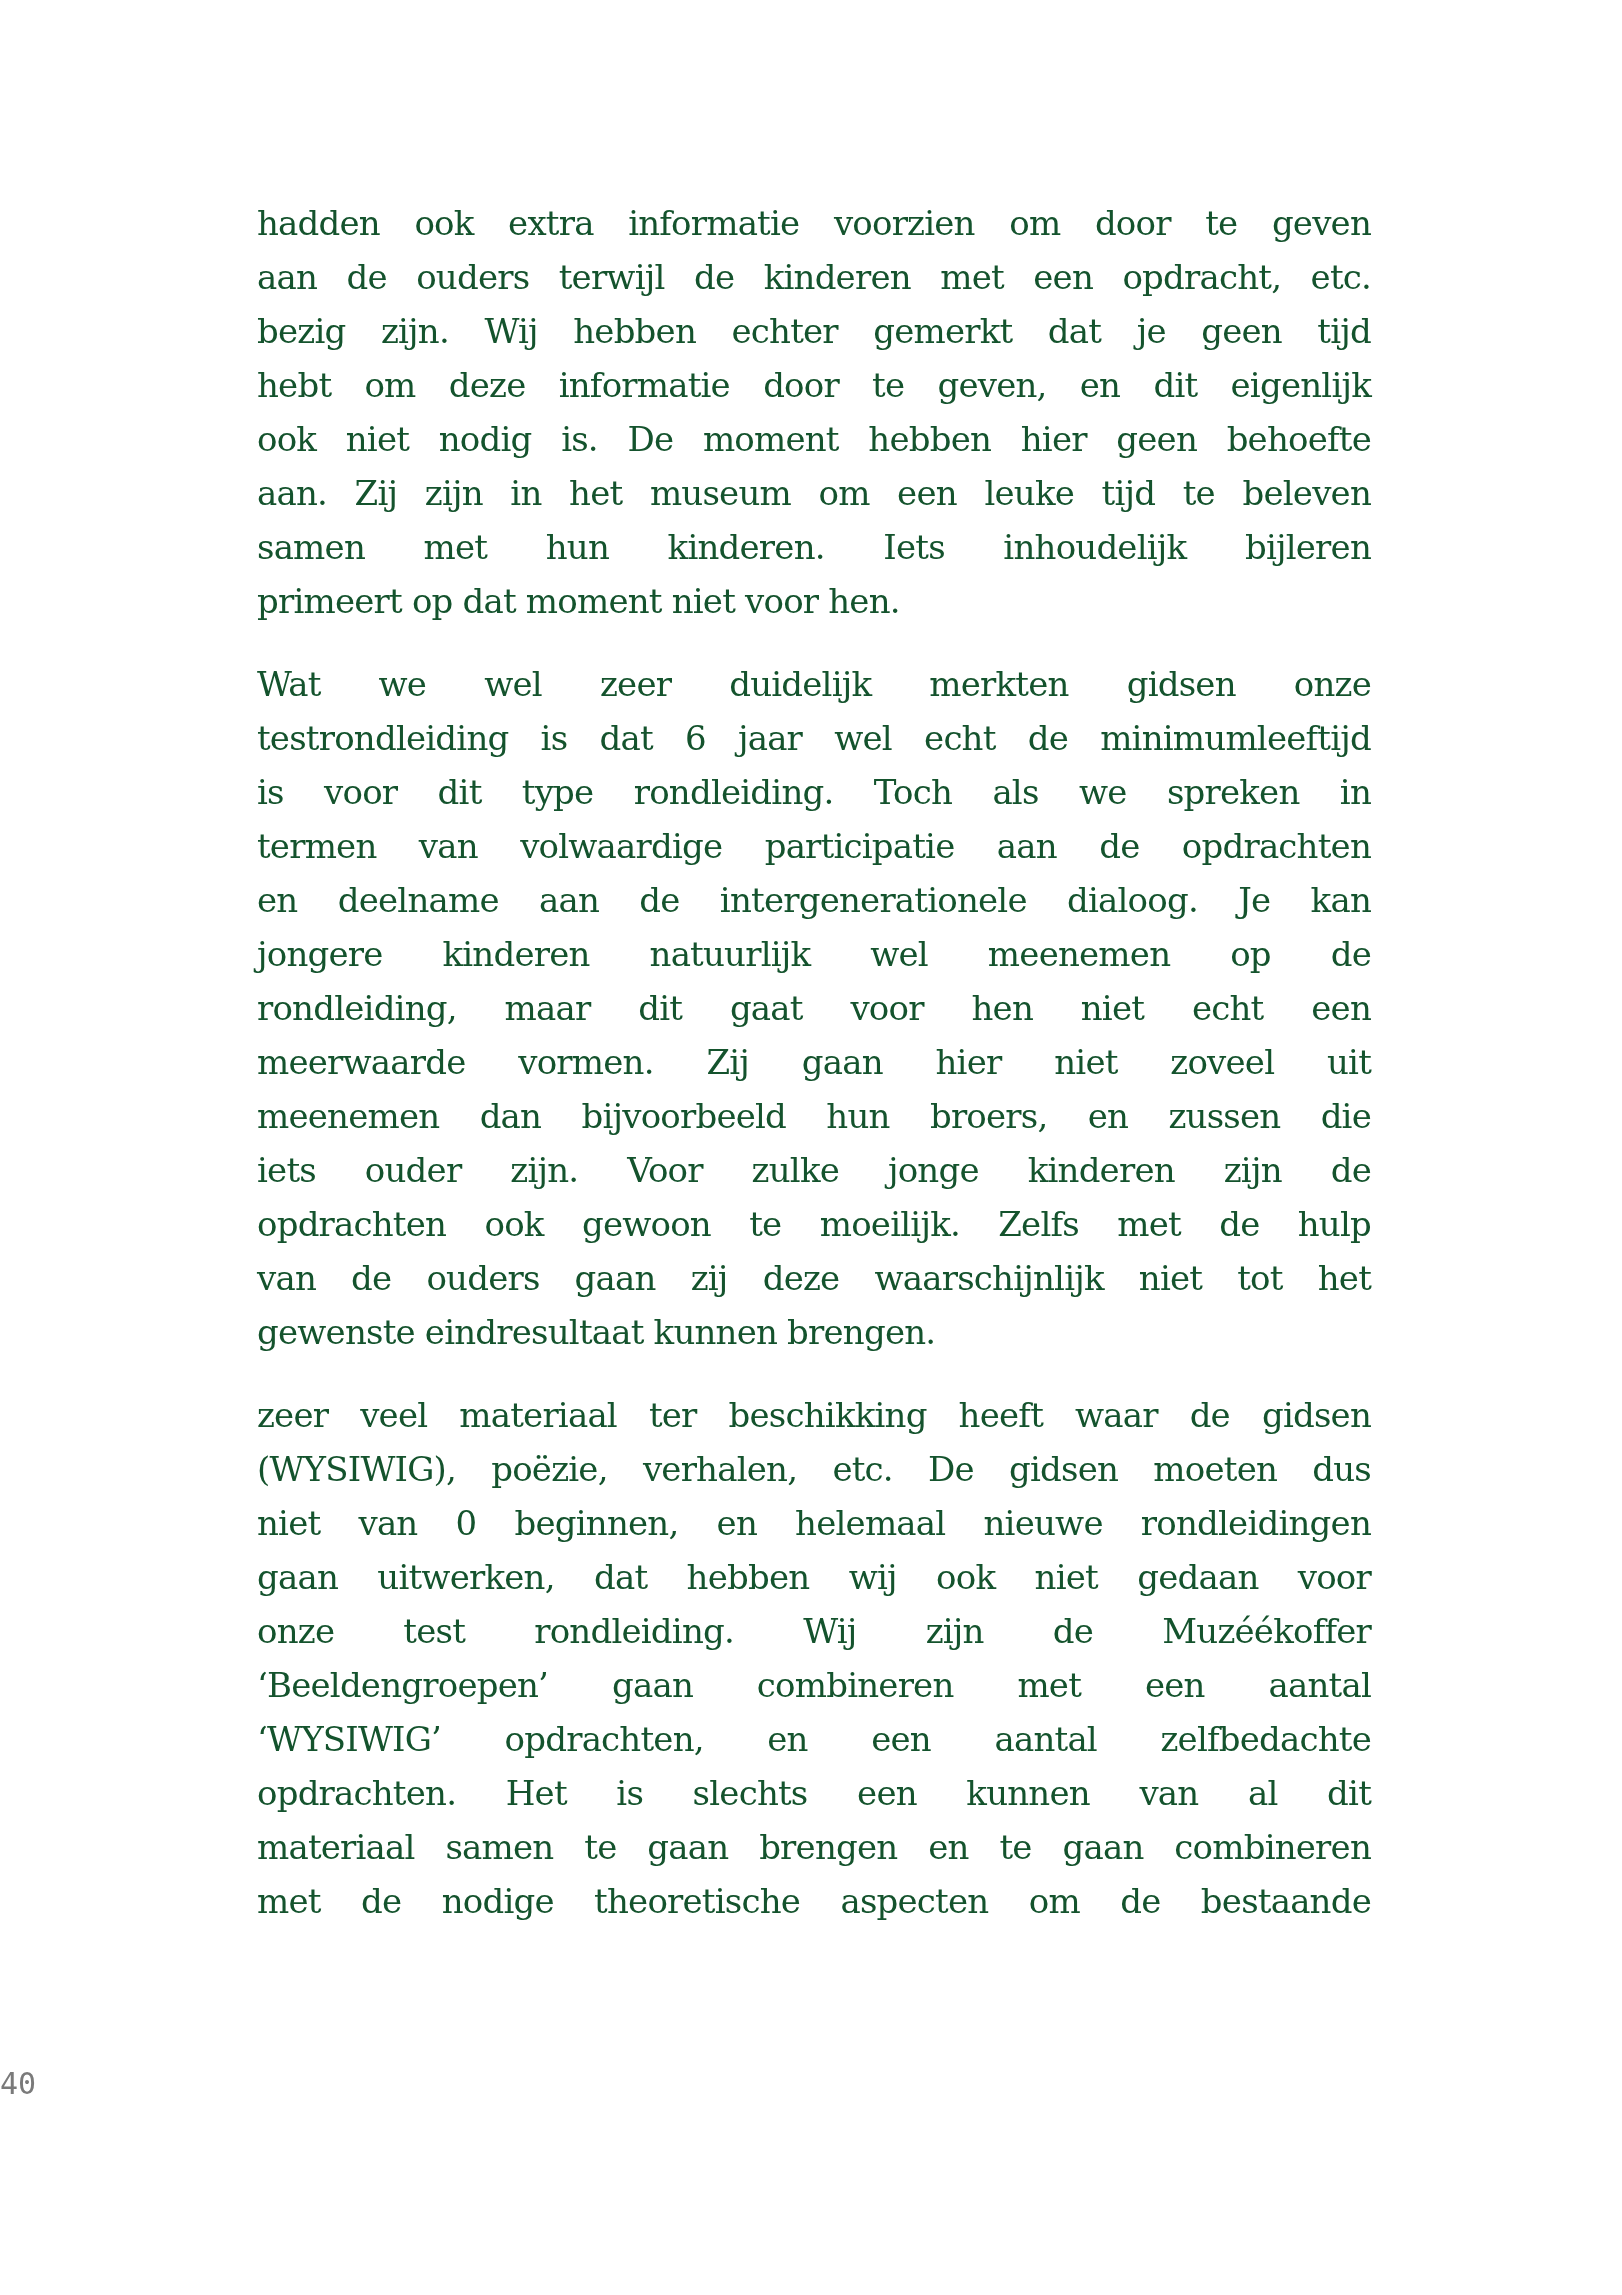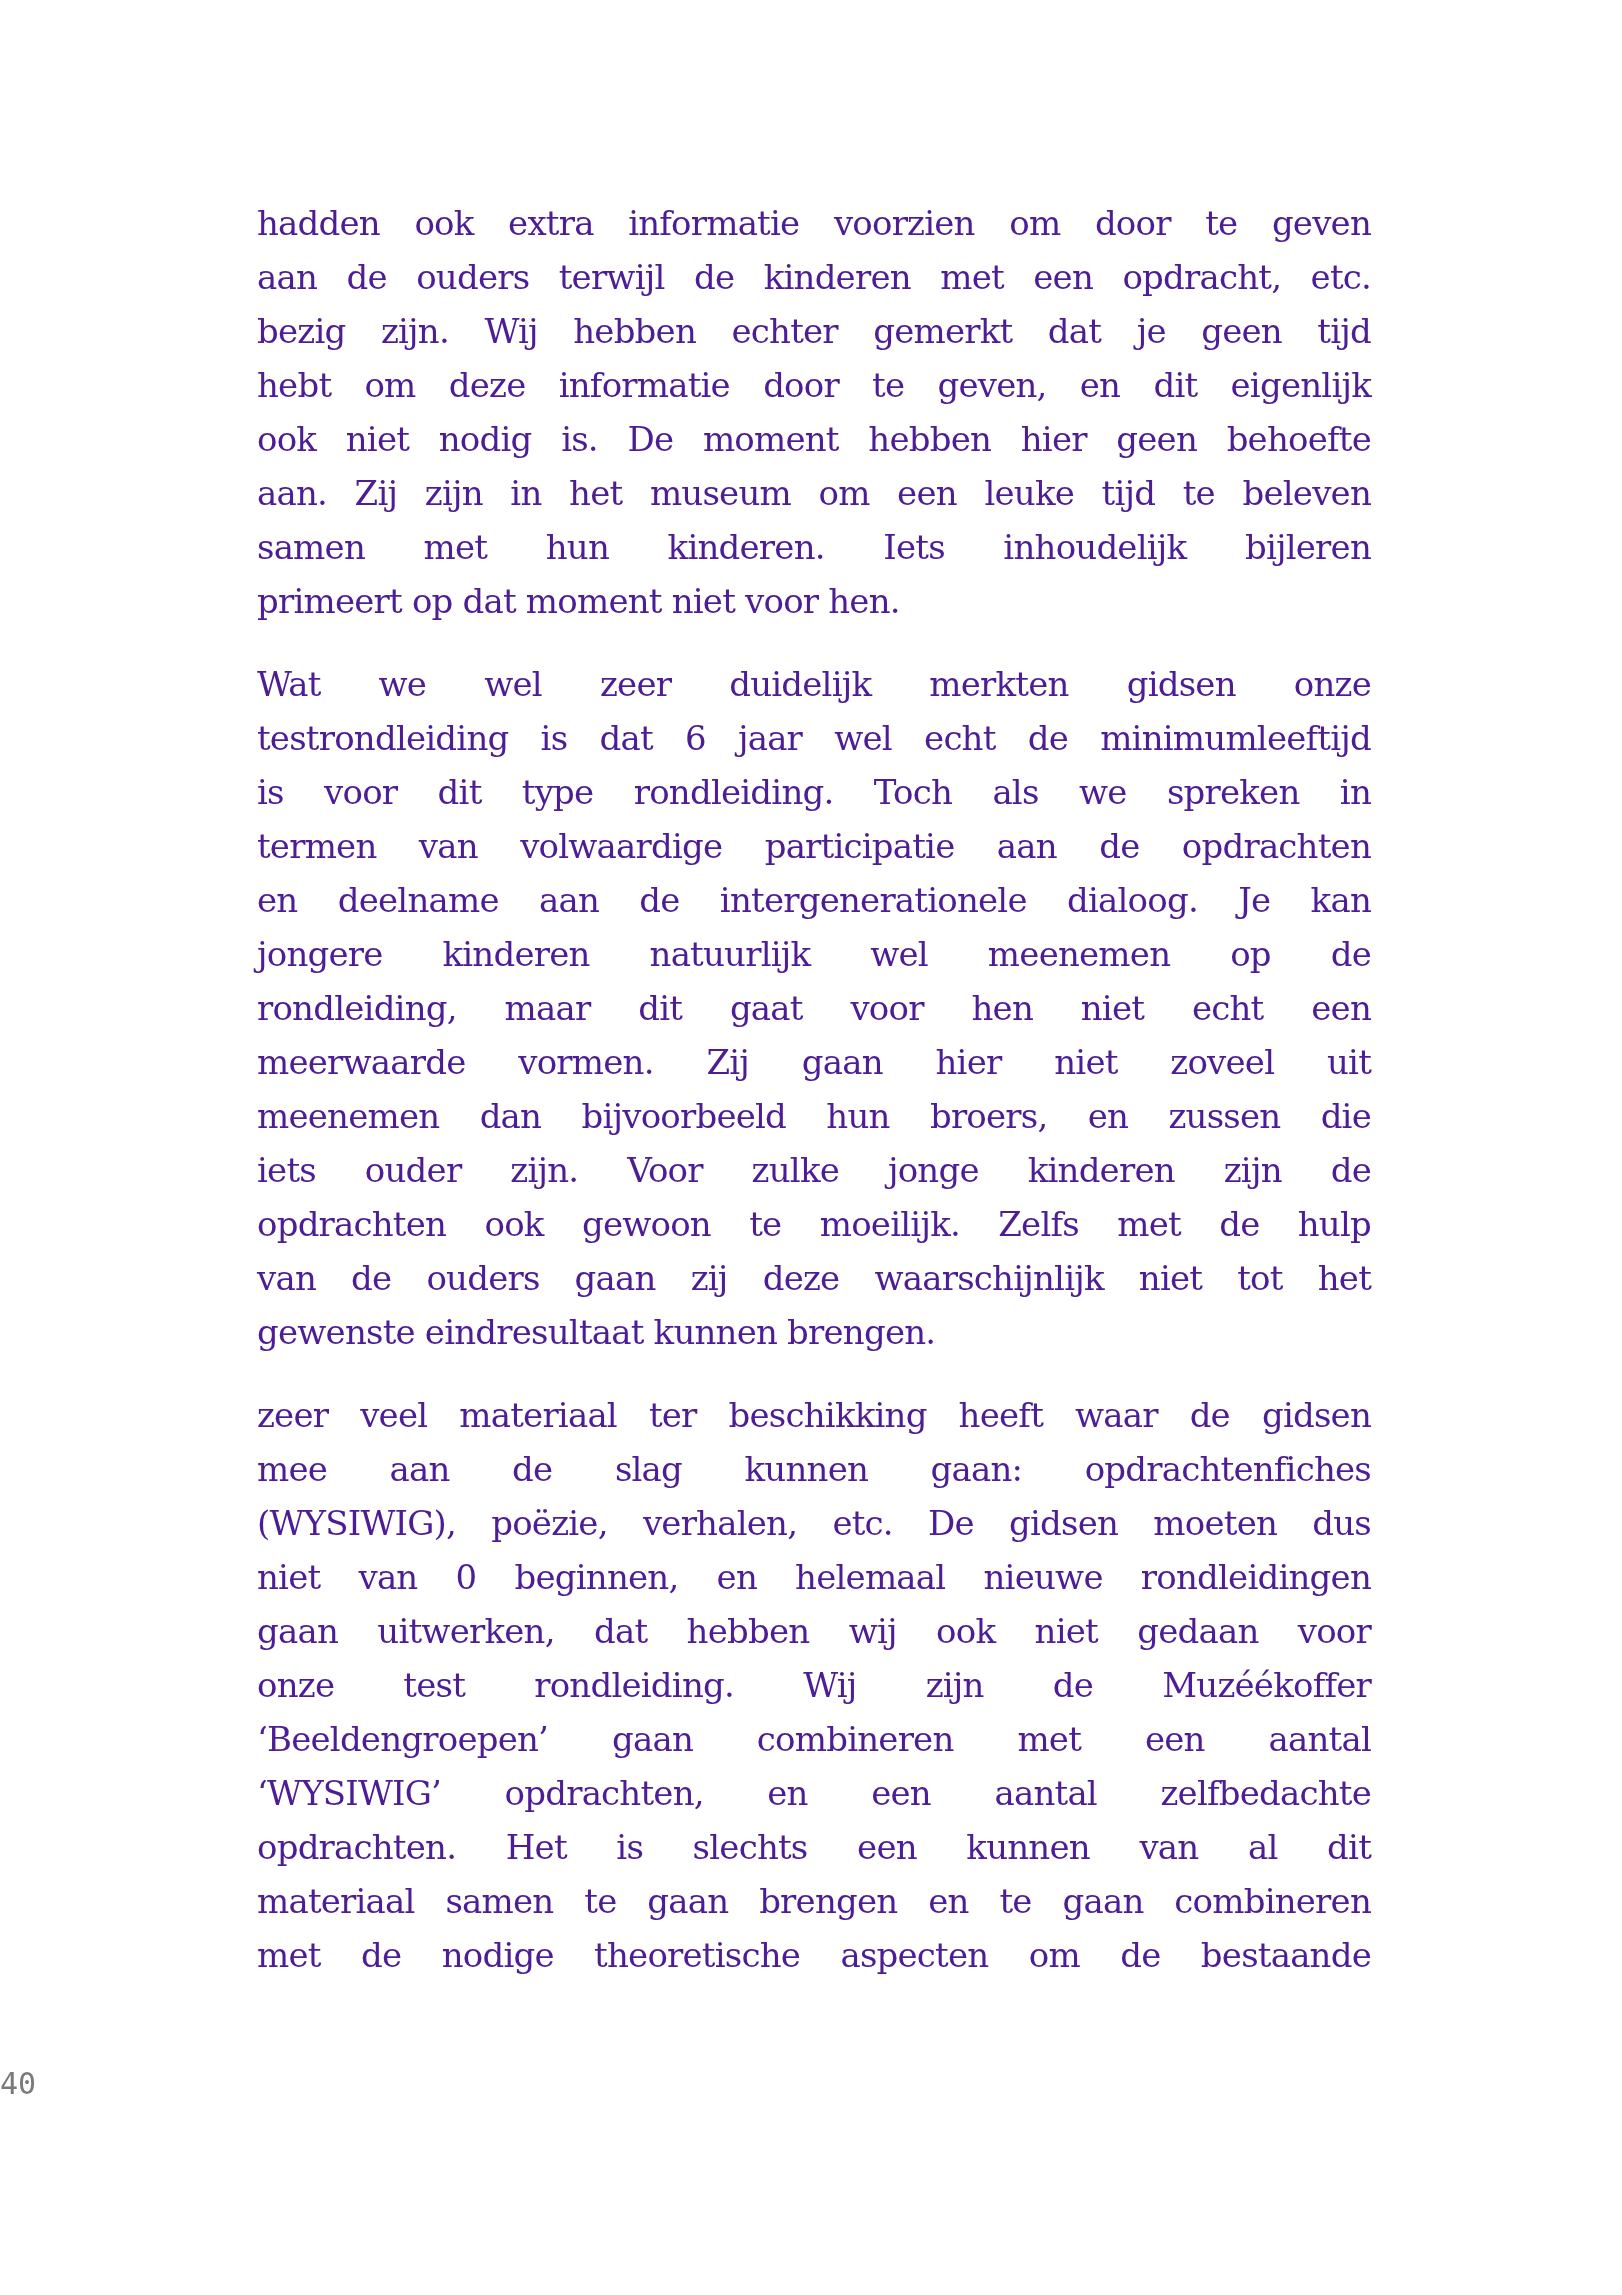--- a/index.html
+++ b/index.html
@@ -20,21 +20,21 @@
       height: 2295px;
       background: #ffffff;
     }
     .text-column {
       position: absolute;
       left: 257px;
       top: 196px;
       width: 1114px;
       font-family: "DejaVu Serif", serif;
       font-size: 34px;
-      color: #4c1d95;
+      color: #14532d;
       letter-spacing: -0.8px;
     }
     .paragraph {
       margin: 0 0 29px 0;
     }
     .line {
       display: block;
       height: 54px;
       line-height: 54px;
       white-space: pre;
@@ -89,21 +89,20 @@
       <span class="line justify">meerwaarde vormen. Zij gaan hier niet zoveel uit</span>
       <span class="line justify">meenemen dan bijvoorbeeld hun broers, en zussen die</span>
       <span class="line justify">iets ouder zijn. Voor zulke jonge kinderen zijn de</span>
       <span class="line justify">opdrachten ook gewoon te moeilijk. Zelfs met de hulp</span>
       <span class="line justify">van de ouders gaan zij deze waarschijnlijk niet tot het</span>
       <span class="line last">gewenste eindresultaat kunnen brengen.</span>
     </p>
 
     <p class="paragraph">
       <span class="line justify">zeer veel materiaal ter beschikking heeft waar de gidsen</span>
-      <span class="line justify">mee aan de slag kunnen gaan: opdrachtenfiches</span>
       <span class="line justify">(WYSIWIG), poëzie, verhalen, etc.  De gidsen moeten dus</span>
       <span class="line justify">niet van 0 beginnen, en helemaal nieuwe rondleidingen</span>
       <span class="line justify">gaan uitwerken, dat hebben wij ook niet gedaan voor</span>
       <span class="line justify">onze test rondleiding. Wij zijn de Muzéékoffer</span>
       <span class="line justify">‘Beeldengroepen’ gaan combineren met een aantal</span>
       <span class="line justify">‘WYSIWIG’ opdrachten, en een aantal zelfbedachte</span>
       <span class="line justify">opdrachten. Het is slechts een kunnen van al dit</span>
       <span class="line justify">materiaal samen te gaan brengen en te gaan combineren</span>
       <span class="line justify">met de nodige theoretische aspecten om de bestaande</span>
     </p>

